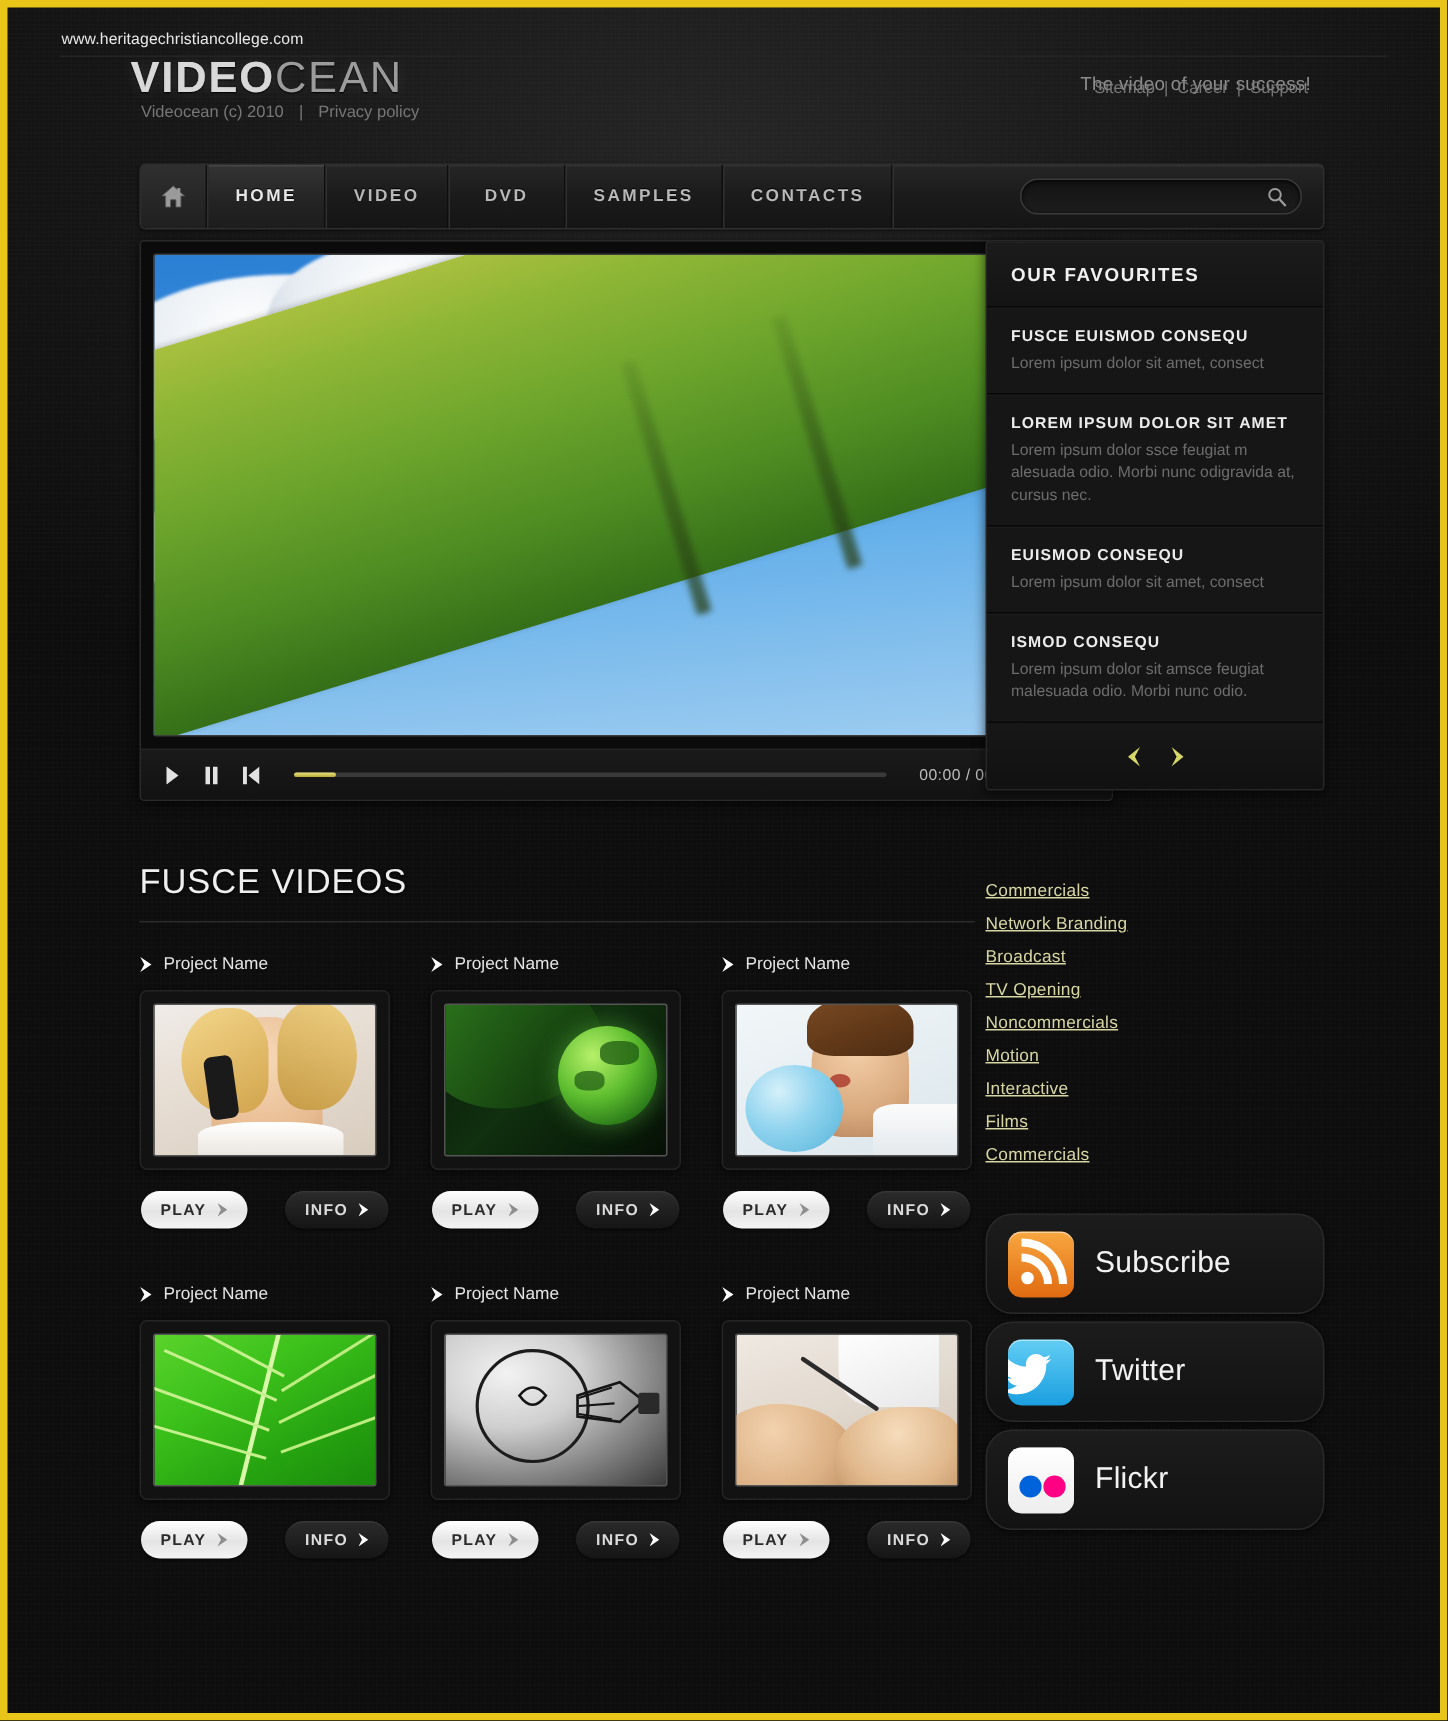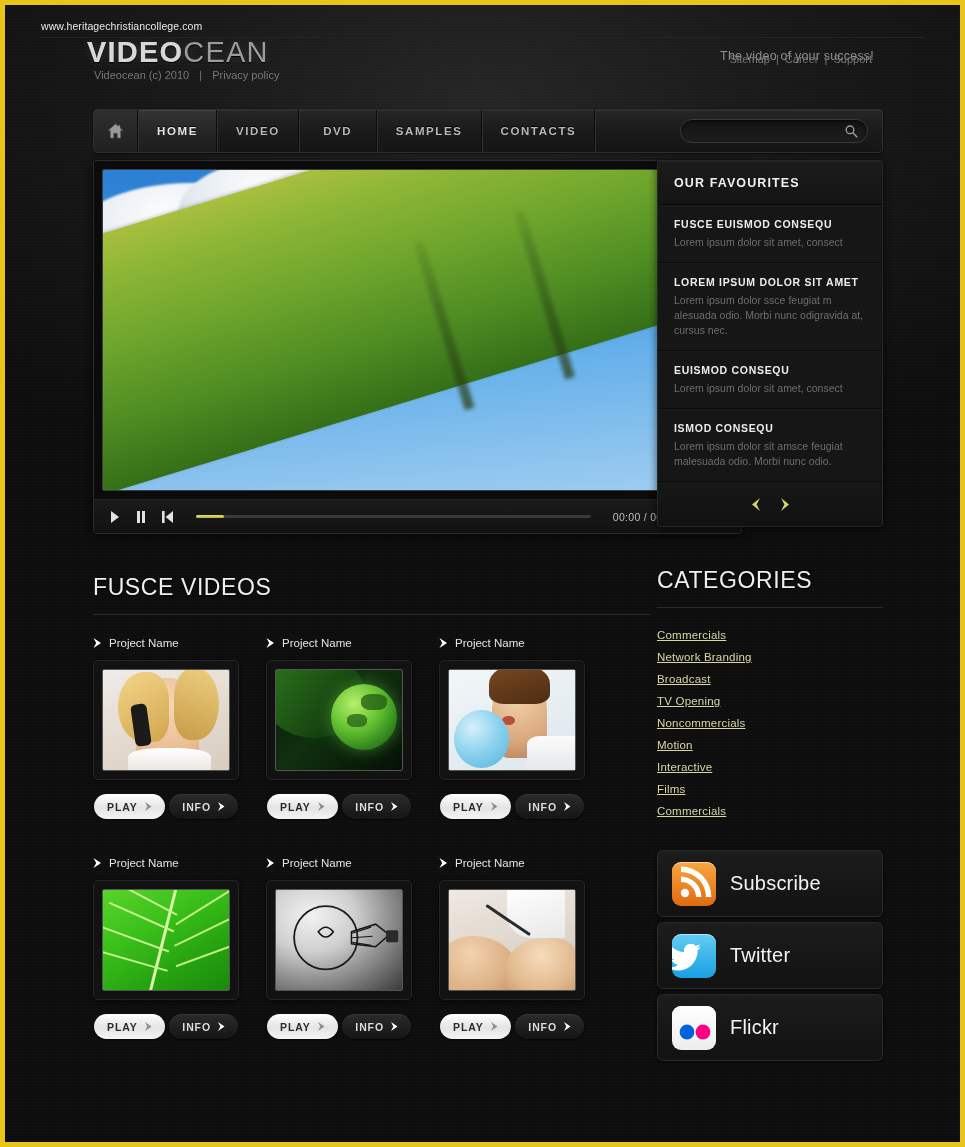--- a/index.html
+++ b/index.html
@@ -189,21 +189,21 @@
   
   .sec-head {
     font-size: 23px; color: #efefef; font-weight: normal; letter-spacing: .6px;
     padding-bottom: 13px; border-bottom: 1px solid #2b2b2b;
     text-shadow: 0 1px 2px #000;
   }
   .sec-head-wrap { margin-top: 40px; }
 
   
   .grid { display: flex; flex-wrap: wrap; gap: 0 27px; margin-top: 16px; }
-  .vcard { width: 146px; margin-bottom: 10px; }
+  .vcard { width: 167px; margin-bottom: 10px; }
   .vcard .name {
     display: flex; align-items: center; gap: 7px;
     font-size: 11.5px; color: #e4e4e4; padding: 6px 0 11px; cursor: pointer;
   }
   .thumb-shell {
     background: #121212; border: 1px solid #252525; border-radius: 5px;
     padding: 8px; box-shadow: 0 1px 4px rgba(0,0,0,.6);
   }
   .thumb {
     height: 102px; border: 1px solid #555; border-radius: 2px; overflow: hidden;
@@ -230,21 +230,21 @@
     display: block; font-size: 11.5px; color: #d8d7a4;
     text-decoration: underline; padding: 5px 0; letter-spacing: .2px;
   }
 
   
   .social { margin-top: 28px; }
   .social-btn {
     display: flex; align-items: center; gap: 14px;
     height: 67px; padding: 0 14px;
     background: linear-gradient(#1c1c1c, #121212);
-    border: 1px solid #2a2a2a; border-radius: 6px;
+    border: 1px solid #2a2a2a; border-radius: 18px;
     margin-bottom: 5px; cursor: pointer;
     box-shadow: 0 1px 4px rgba(0,0,0,.6);
   }
   .social-btn .label { font-size: 20px; color: #f2f2f2; letter-spacing: .2px; }
   .sicon { width: 44px; height: 44px; border-radius: 9px; position: relative; flex: none; }
   .sicon.rss { background: linear-gradient(#f8a740, #e06a10); box-shadow: inset 0 1px 0 rgba(255,255,255,.5); }
   .sicon.tw  { background: linear-gradient(#62cdf4, #1a9fe0); box-shadow: inset 0 1px 0 rgba(255,255,255,.5); }
   .sicon.fl  { background: linear-gradient(#ffffff, #ededed); box-shadow: inset 0 1px 0 rgba(255,255,255,.9); }
 
   
@@ -601,21 +601,20 @@
           </div>
           <div class="arrow-btn">
             <svg width="11" height="13" viewBox="0 0 11 13">
                   <path d="M1 0 L9 6.5 L1 13 L4.4 6.5 Z" fill="#d6d768"></path>
                 </svg>
           </div>
         </div>
       </div>
 
       <div class="sec-head-wrap">
-        <div class="sec-head">CATEGORIES</div>
         <div class="cat-list">
           <a href="#">Commercials</a>
           <a href="#">Network Branding</a>
           <a href="#">Broadcast</a>
           <a href="#">TV Opening</a>
           <a href="#">Noncommercials</a>
           <a href="#">Motion</a>
           <a href="#">Interactive</a>
           <a href="#">Films</a>
           <a href="#">Commercials</a>

